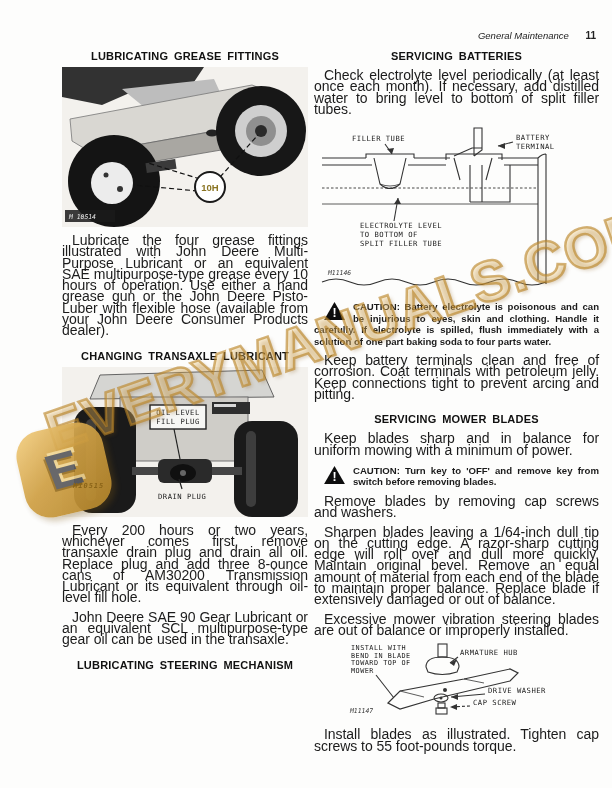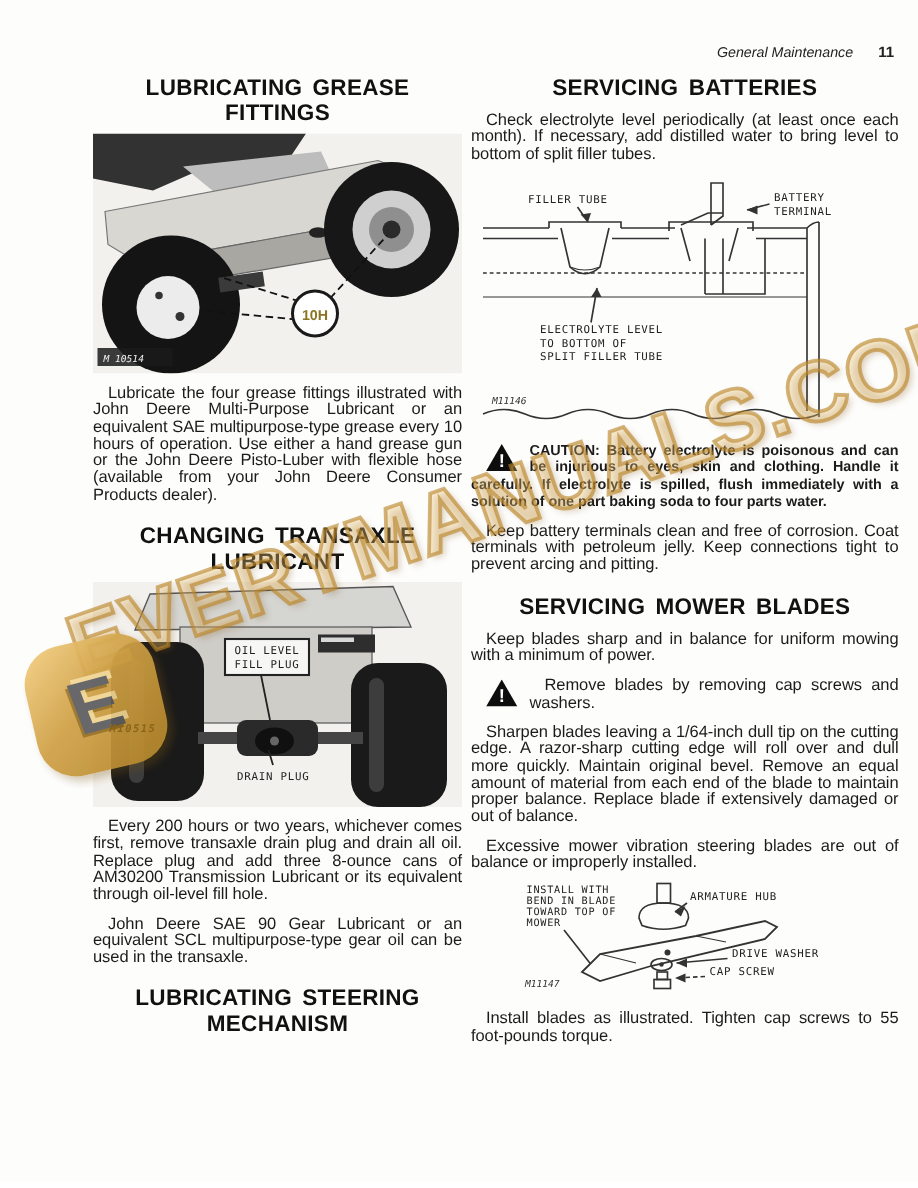--- a/index.html
+++ b/index.html
@@ -8,24 +8,24 @@
   .page { position:absolute; inset:0; width:612px; height:788px; background:#fdfdfc; overflow:hidden;padding-left:24px; }
 
   .header { position:absolute; top:30px; right:16px; font-size:9.5px; color:#222; }
   .header .sec { font-style:italic; }
   .header .num { font-weight:bold; font-size:10px; margin-left:14px; }
 
   .col { position:absolute; top:46px; }
   .col-left  { left:62px;  width:246px; }
   .col-right { left:314px; width:285px; }
 
-  h2.h { font-size:15px; font-weight:bold; text-align:center; letter-spacing:0.2px;
+  h2.h { font-size:11px; font-weight:bold; text-align:center; letter-spacing:0.2px;
          word-spacing:2.5px; margin:13px 0 3px 0; color:#111; }
   .col-left h2.h:first-child, .col-right h2.h:first-child { margin-top:4px; }
-  p.b { font-size:11px; line-height:11.3px; text-align:justify; text-indent:10px;
+  p.b { font-size:14px; line-height:11.3px; text-align:justify; text-indent:10px;
         margin-top:8px; letter-spacing:-0.05px; }
   .caution { margin-top:9px; font-weight:bold; font-size:9.6px; line-height:11.5px;
              text-align:justify; }
   .caution svg.tri { float:left; width:21px; height:18px; margin:1px 8px 1px 10px; }
 
   .figwrap { margin-top:5px; line-height:0; }
   svg { display:block; }
   .dlabel { font:7.2px "DejaVu Sans Mono", monospace; fill:#222; letter-spacing:0.5px; }
   .dcap   { font:italic 6.4px "DejaVu Sans Mono", monospace; fill:#333; }
   .line   { stroke:#333; stroke-width:1.1; fill:none; }
@@ -178,20 +178,21 @@
     <p class="b">Keep battery terminals clean and free of corrosion. Coat terminals with petroleum jelly. Keep connections tight to prevent arcing and pitting.</p>
 
     <h2 class="h">SERVICING MOWER BLADES</h2>
     <p class="b">Keep blades sharp and in balance for uniform mowing with a minimum of power.</p>
 
     <div class="caution">
       <svg class="tri" viewBox="0 0 22 19">
         <polygon points="11,0 22,19 0,19" fill="#0d0d0d"></polygon>
         <text x="11" y="16" text-anchor="middle" font-size="13" font-weight="bold" fill="#ffffff">!</text>
       </svg>
+      <span>CAUTION: Turn key to 'OFF' and remove key from switch before removing blades.</span>
     </div>
 
     <p class="b">Remove blades by removing cap screws and washers.</p>
     <p class="b">Sharpen blades leaving a 1/64-inch dull tip on the cutting edge. A razor-sharp cutting edge will roll over and dull more quickly. Maintain original bevel. Remove an equal amount of material from each end of the blade to maintain proper balance. Replace blade if extensively damaged or out of balance.</p>
     <p class="b">Excessive mower vibration steering blades are out of balance or improperly installed.</p>
 
     <div class="figwrap">
       <svg width="285" height="80" viewBox="0 0 285 80">
         <rect x="0" y="0" width="285" height="80" fill="#fdfdfc"></rect>
         <text x="37" y="9" class="dlabel" style="font-size:6.8px">INSTALL WITH</text>

